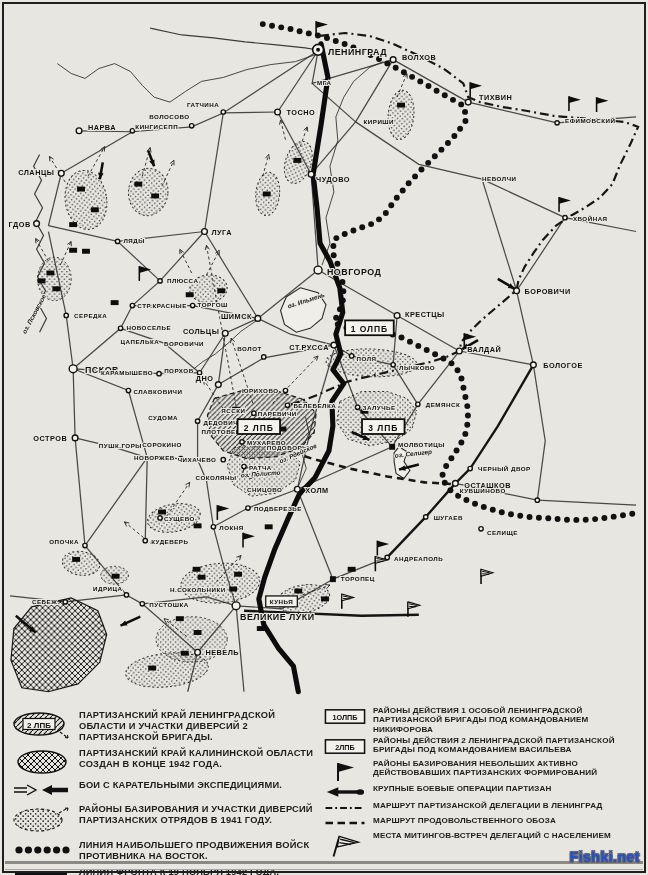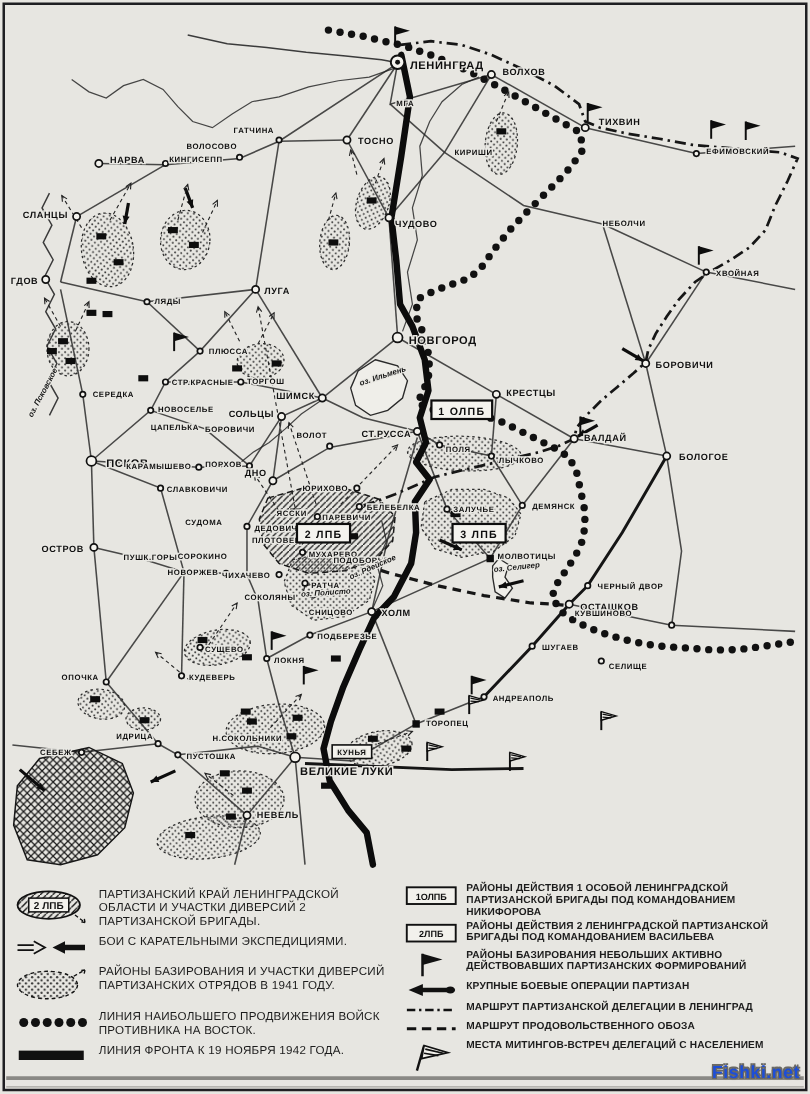--- a/index.html
+++ b/index.html
@@ -15,21 +15,21 @@
   #map-wrap{position:absolute;top:4px;left:4px;width:604px;height:696px;}
   #map-wrap svg{display:block;}
   #legend{position:absolute;top:702px;left:10px;right:8px;height:156px;display:flex;gap:6px;z-index:10;}
   .leg-col{display:flex;flex-direction:column;}
   #legend-left{width:308px;gap:5px;padding-top:8px;}
   #legend-right{flex:1;gap:2px;padding-top:4px;}
   .leg-item{display:flex;align-items:flex-start;gap:7px;}
   .leg-sym{flex:none;display:flex;justify-content:flex-end;padding-top:1px;}
   #legend-left .leg-sym{width:62px;}
   #legend-right .leg-sym{width:42px;}
-  #legend-left .leg-text{font-size:9.3px;line-height:1.18;font-weight:400;letter-spacing:.2px;}
+  #legend-left .leg-text{font-size:9.3px;line-height:1.18;font-weight:700;letter-spacing:.2px;}
   #legend-right .leg-text{font-size:8.1px;line-height:1.15;font-weight:700;letter-spacing:.15px;}
   .leg-text{text-transform:uppercase;}
   #watermark{
     position:absolute;right:8px;bottom:10px;z-index:42;
     font-size:14px;font-weight:700;letter-spacing:.5px;color:#1d4ed8;
     text-shadow:-1px -1px 0 #6a6965,1px -1px 0 #6a6965,-1px 1px 0 #6a6965,1px 1px 0 #6a6965,0 0 2px #6a6965;
   }
 </style>
 </head>
 <body>
@@ -824,20 +824,33 @@
             <ellipse cx="27" cy="13" rx="25" ry="11" fill="url(#u0)" stroke="#111" stroke-width="1.4"></ellipse>
             <rect x="11" y="7.5" width="32" height="11" fill="#f2f1ec" stroke="#111" stroke-width="1.2"></rect>
             <text x="27" y="16.5" text-anchor="middle" font-size="8" font-weight="bold" fill="#111">2 ЛПБ</text>
             <path d="M48 21 L56 27 M56 27 l-4.5 -0.8 M56 27 l-0.8 -4.5" fill="none" stroke="#111" stroke-width="1.1" stroke-dasharray="3 2"></path>
           </svg>
         </span>
         <span class="leg-text">Партизанский край Ленинградской области и участки диверсий 2 партизанской бригады.</span>
       </div>
       <div class="leg-item">
         <span class="leg-sym">
+          <svg width="56" height="26" viewBox="0 0 56 26">
+            <defs>
+              <pattern id="u1" width="6" height="6" patternUnits="userSpaceOnUse">
+                <path d="M0 0L6 6M6 0L0 6" stroke="#111" stroke-width="1"></path>
+              </pattern>
+            </defs>
+            <ellipse cx="26" cy="13" rx="24" ry="11" fill="url(#u1)" stroke="#111" stroke-width="1.4"></ellipse>
+          </svg>
+        </span>
+        <span class="leg-text">Партизанский край Калининской области создан в конце 1942 года.</span>
+      </div>
+      <div class="leg-item">
+        <span class="leg-sym">
           <svg width="60" height="18" viewBox="0 0 60 18">
             <path d="M2 7 h13 M2 11 h13 M15 4 l9 5 l-9 5" fill="none" stroke="#111" stroke-width="1.4"></path>
             <line x1="56" y1="9" x2="38" y2="9" stroke="#111" stroke-width="4.5"></line>
             <polygon points="38,9 47,4.5 47,13.5" fill="#111" transform="rotate(180 42.5 9)" opacity="0"></polygon>
             <polygon points="30,9 40,4 40,14" fill="#111"></polygon>
           </svg>
         </span>
         <span class="leg-text">Бои с карательными экспедициями.</span>
       </div>
       <div class="leg-item">

